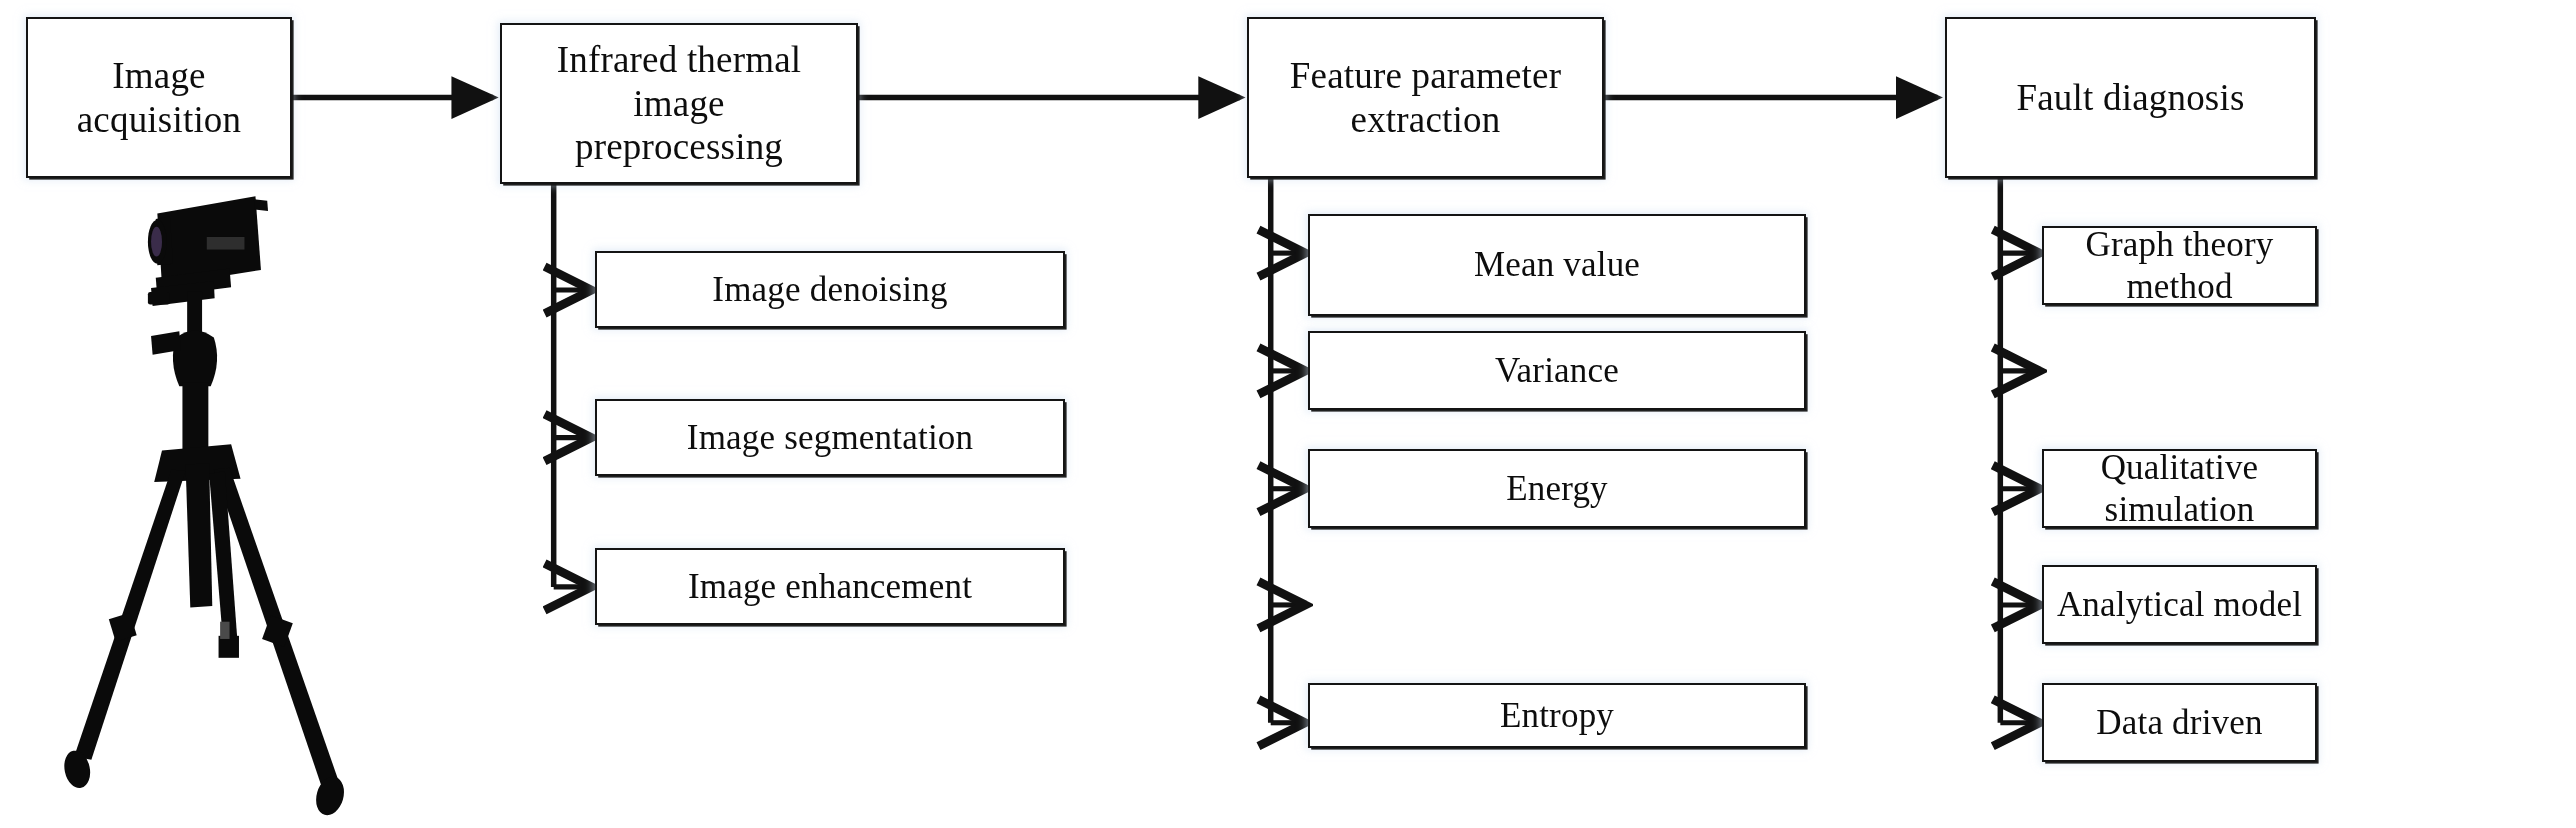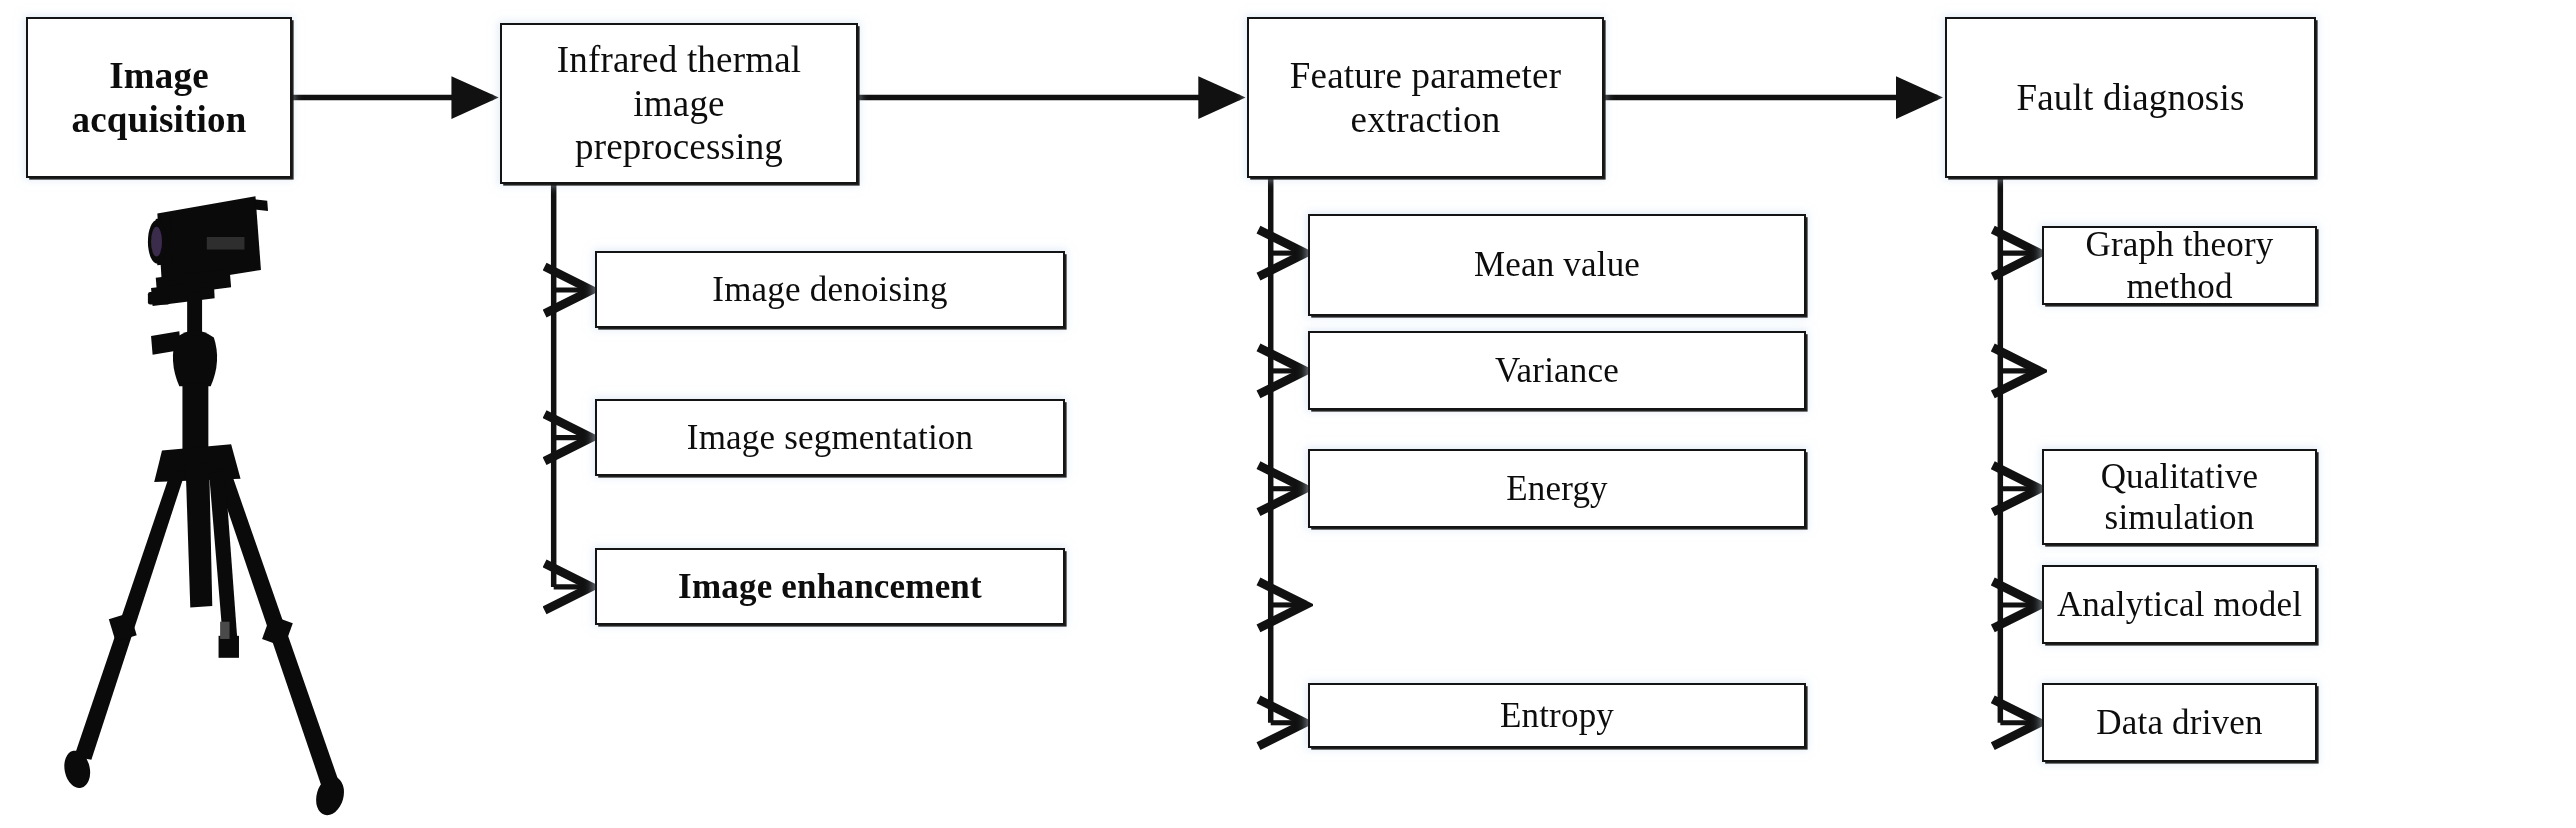--- a/index.html
+++ b/index.html
@@ -79,21 +79,21 @@
     </g>
     <g stroke="#111111" stroke-width="6.5" fill="none" marker-end="url(#ahs)">
       <line x1="2547" y1="322" x2="2592" y2="322"></line>
       <line x1="2547" y1="472" x2="2592" y2="472"></line>
       <line x1="2547" y1="622" x2="2592" y2="622"></line>
       <line x1="2547" y1="770" x2="2592" y2="770"></line>
       <line x1="2547" y1="920" x2="2592" y2="920"></line>
     </g>
   </svg>
 
-  <div class="box stage" style="left:26px;top:17.3px;width:266px;height:161px;font-weight:bold;">
+  <div class="box stage" style="left:26px;top:17.3px;width:266px;height:161px;">
     <span class="label">Image
 acquisition</span>
   </div>
 
   <div class="box stage" style="left:500px;top:23px;width:358px;height:161px;">
     <span class="label">Infrared thermal image
 preprocessing</span>
   </div>
 
   <div class="box stage" style="left:1247px;top:17.3px;width:357px;height:161px;">
@@ -104,41 +104,41 @@
   <div class="box stage" style="left:1945px;top:17.3px;width:371px;height:161px;">
     <span class="label">Fault diagnosis</span>
   </div>
 
   <div class="box sub" style="left:595px;top:251px;width:470px;height:77px;">
     <span class="label">Image denoising</span>
   </div>
   <div class="box sub" style="left:595px;top:399px;width:470px;height:77px;">
     <span class="label">Image segmentation</span>
   </div>
-  <div class="box sub" style="left:595px;top:548px;width:470px;height:77px;font-weight:bold;">
+  <div class="box sub" style="left:595px;top:548px;width:470px;height:77px;">
     <span class="label">Image enhancement</span>
   </div>
 
   <div class="box sub" style="left:1308px;top:214px;width:498px;height:102px;">
     <span class="label">Mean value</span>
   </div>
   <div class="box sub" style="left:1308px;top:449px;width:498px;height:79px;">
     <span class="label">Energy</span>
   </div>
   <div class="box sub" style="left:1308px;top:331px;width:498px;height:79px;">
     <span class="label">Variance</span>
   </div>
   <div class="box sub" style="left:1308px;top:683px;width:498px;height:65px;">
     <span class="label">Entropy</span>
   </div>
 
   <div class="box sub" style="left:2042px;top:226px;width:275px;height:79px;">
     <span class="label">Graph theory method</span>
   </div>
-  <div class="box sub" style="left:2042px;top:449px;width:275px;height:96px;">
+  <div class="box sub" style="left:2042px;top:449px;width:275px;height:79px;">
     <span class="label">Qualitative simulation</span>
   </div>
   <div class="box sub" style="left:2042px;top:565px;width:275px;height:79px;">
     <span class="label">Analytical model</span>
   </div>
   <div class="box sub" style="left:2042px;top:683px;width:275px;height:79px;">
     <span class="label">Data driven</span>
   </div>
 
   <svg id="camera-illustration" viewBox="0 0 470 810" xmlns="http://www.w3.org/2000/svg">

